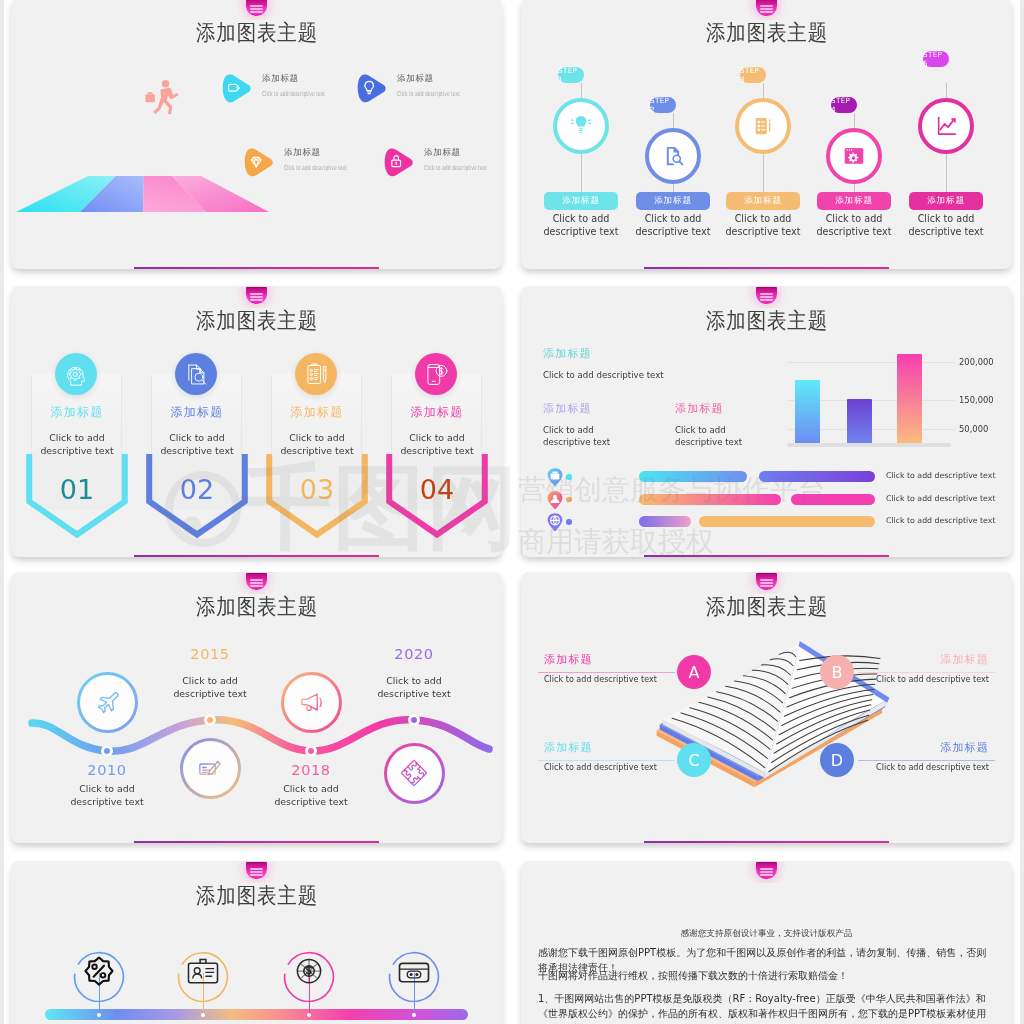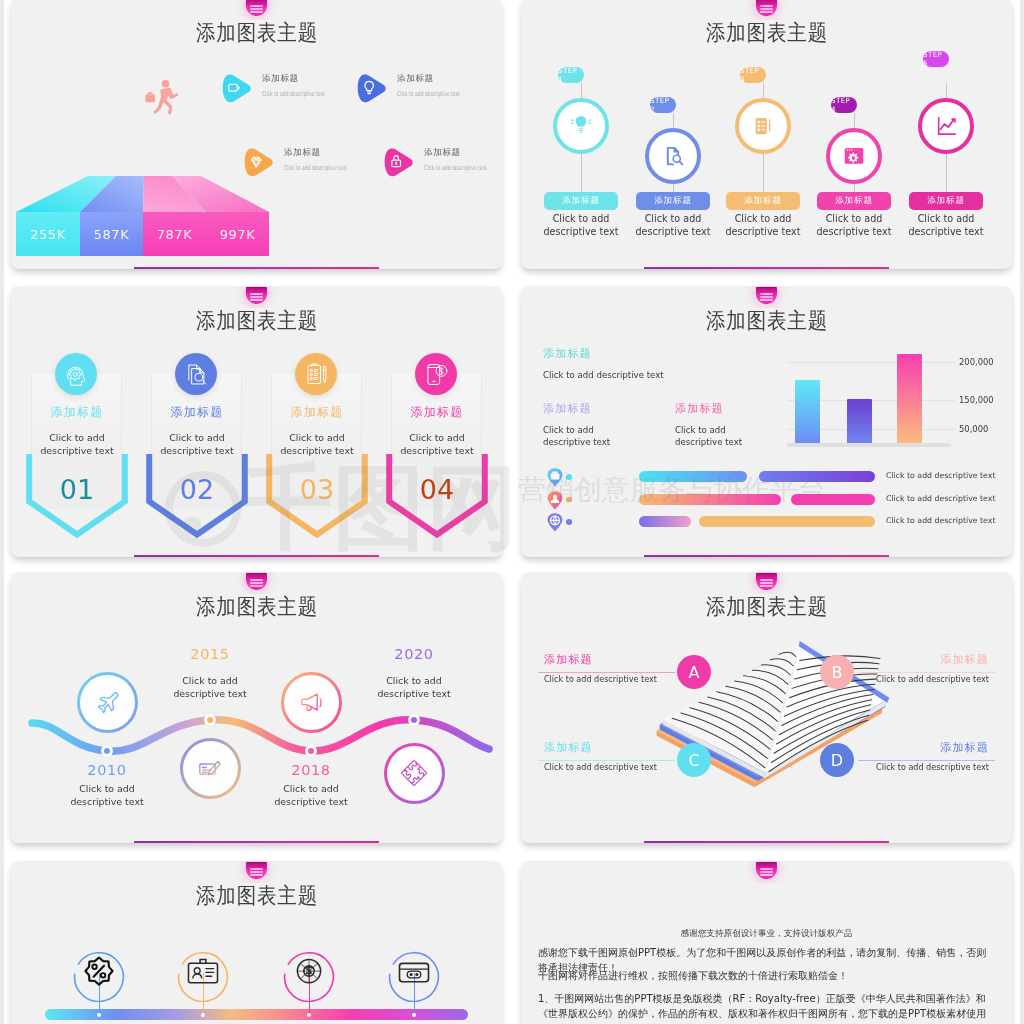--- a/index.html
+++ b/index.html
@@ -163,26 +163,20 @@
           <linearGradient id="sl1d" x1="0" y1="0" x2="1" y2="1">
               <stop offset="0" stop-color="#fbaedc"></stop>
               <stop offset="1" stop-color="#f86ec5"></stop>
             </linearGradient>
         </defs>
         <path d="M0,36 L72,0 L100,0 L64,36 Z" fill="url(#sl1a)"></path>
         <path d="M64,36 L100,0 L128,0 L127,36 Z" fill="url(#sl1b)"></path>
         <path d="M127,36 L128,0 L156,0 L190,36 Z" fill="url(#sl1c)"></path>
         <path d="M190,36 L156,0 L185,0 L253,36 Z" fill="url(#sl1d)"></path>
       </svg>
-      <div class="s1-base">
-          <div style="width: 64px; background: linear-gradient(rgb(99, 236, 245), rgb(69, 228, 240));">255K</div>
-          <div style="width: 63px; background: linear-gradient(rgb(139, 164, 248), rgb(106, 134, 244));">587K</div>
-          <div style="width: 63px; background: linear-gradient(rgb(248, 91, 190), rgb(246, 63, 182));">787K</div>
-          <div style="width: 63px; background: linear-gradient(rgb(248, 91, 190), rgb(246, 63, 182));">997K</div>
-        </div>
       <svg class="s1-runner" viewBox="0 0 36 37">
         <g fill="#f8a49b">
           <circle cx="19.4" cy="4.2" r="3.4"></circle>
           <path d="M14.6 9.6 L21.6 7.8 c1.3-.3 2.5.4 2.9 1.6 l1.8 5.0 3.4-2.0 1.3 2.2 -5.4 3.2 c-.9.5-2.0.2-2.5-.7 l-1.4-2.6 -1.2 4.8 4.3 4.4 c.5.5.7 1.2.6 1.9 l-1.0 6.4 -2.8-.5 .9-5.6 -4.8-4.9 -2.9 6.4 -4.6 4.2 -1.9-2.1 4.1-3.8 3.0-9.6 Z"></path>
           <rect x="1.2" y="14.0" width="8.6" height="7.0" rx="1.0"></rect>
           <path d="M4.0 12.0 h3.0 a.8.8 0 0 1 .8.8 v1.2 h-4.6 v-1.2 a.8.8 0 0 1 .8-.8 z"></path>
         </g>
       </svg>
     </div>
     <div class="s1-items">
@@ -820,14 +814,15 @@
     <div class="s8-p" style="top:130px">1、千图网网站出售的PPT模板是免版税类（RF：Royalty-free）正版受《中华人民共和国著作法》和《世界版权公约》的保护，作品的所有权、版权和著作权归千图网所有，您下载的是PPT模板素材使用权。</div>
   </div>
 
   <div id="wm">
     <svg class="wmlogo" style="left:162px;top:468px;width:82px;height:82px" viewBox="0 0 82 82">
       <circle cx="41" cy="41" r="34" fill="none" stroke="rgba(120,120,120,.11)" stroke-width="8"></circle>
       <circle cx="30" cy="58" r="9.5" fill="rgba(120,120,120,.11)"></circle>
     </svg>
     <div class="wmlogo" style="left:240px;top:462px;font-size:92px;letter-spacing:1px;line-height:1">千图网</div>
     <div class="wmtxt" style="left:518px;top:471px;font-size:28px">营销创意服务与协作平台</div>
+    <div class="wmtxt" style="left:518px;top:523px;font-size:28px">商用请获取授权</div>
   </div>
 </div>
 
 </body></html>

